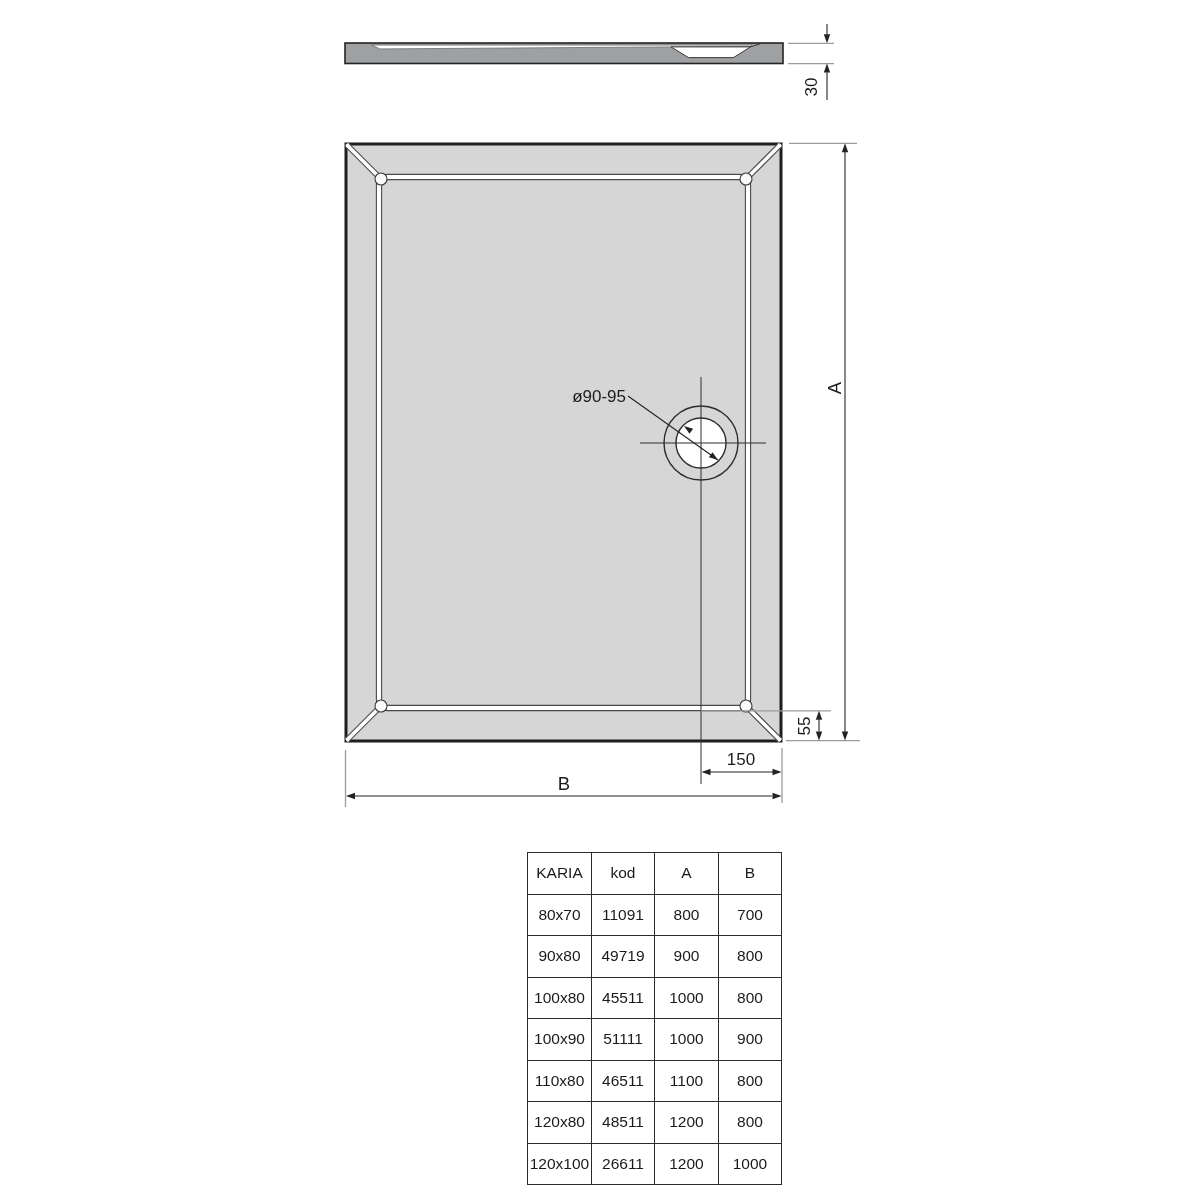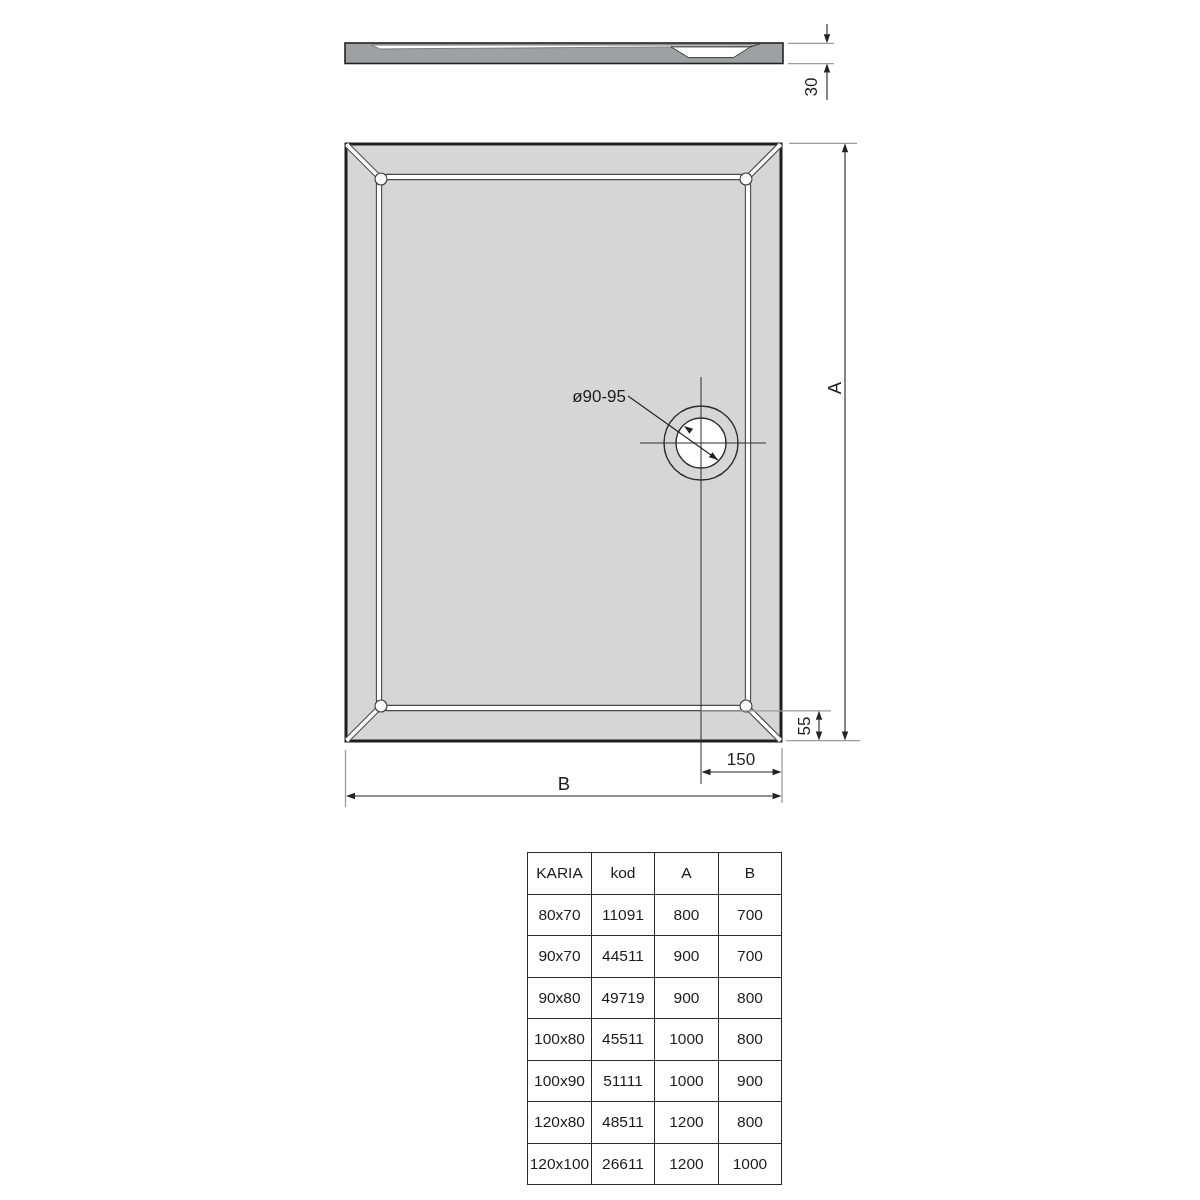--- a/index.html
+++ b/index.html
@@ -144,42 +144,42 @@
         <td>A</td>
         <td>B</td>
       </tr>
     <tr>
           <td>80x70</td>
           <td>11091</td>
           <td>800</td>
           <td>700</td>
         </tr>
         <tr>
-          <td>90x70</td>
-          <td>44511</td>
-          <td>900</td>
-          <td>700</td>
-        </tr>
-        <tr>
           <td>90x80</td>
           <td>49719</td>
           <td>900</td>
           <td>800</td>
         </tr>
         <tr>
           <td>100x80</td>
           <td>45511</td>
           <td>1000</td>
           <td>800</td>
         </tr>
         <tr>
           <td>100x90</td>
           <td>51111</td>
           <td>1000</td>
           <td>900</td>
+        </tr>
+        <tr>
+          <td>110x80</td>
+          <td>46511</td>
+          <td>1100</td>
+          <td>800</td>
         </tr>
         <tr>
           <td>120x80</td>
           <td>48511</td>
           <td>1200</td>
           <td>800</td>
         </tr>
         <tr>
           <td>120x100</td>
           <td>26611</td>

